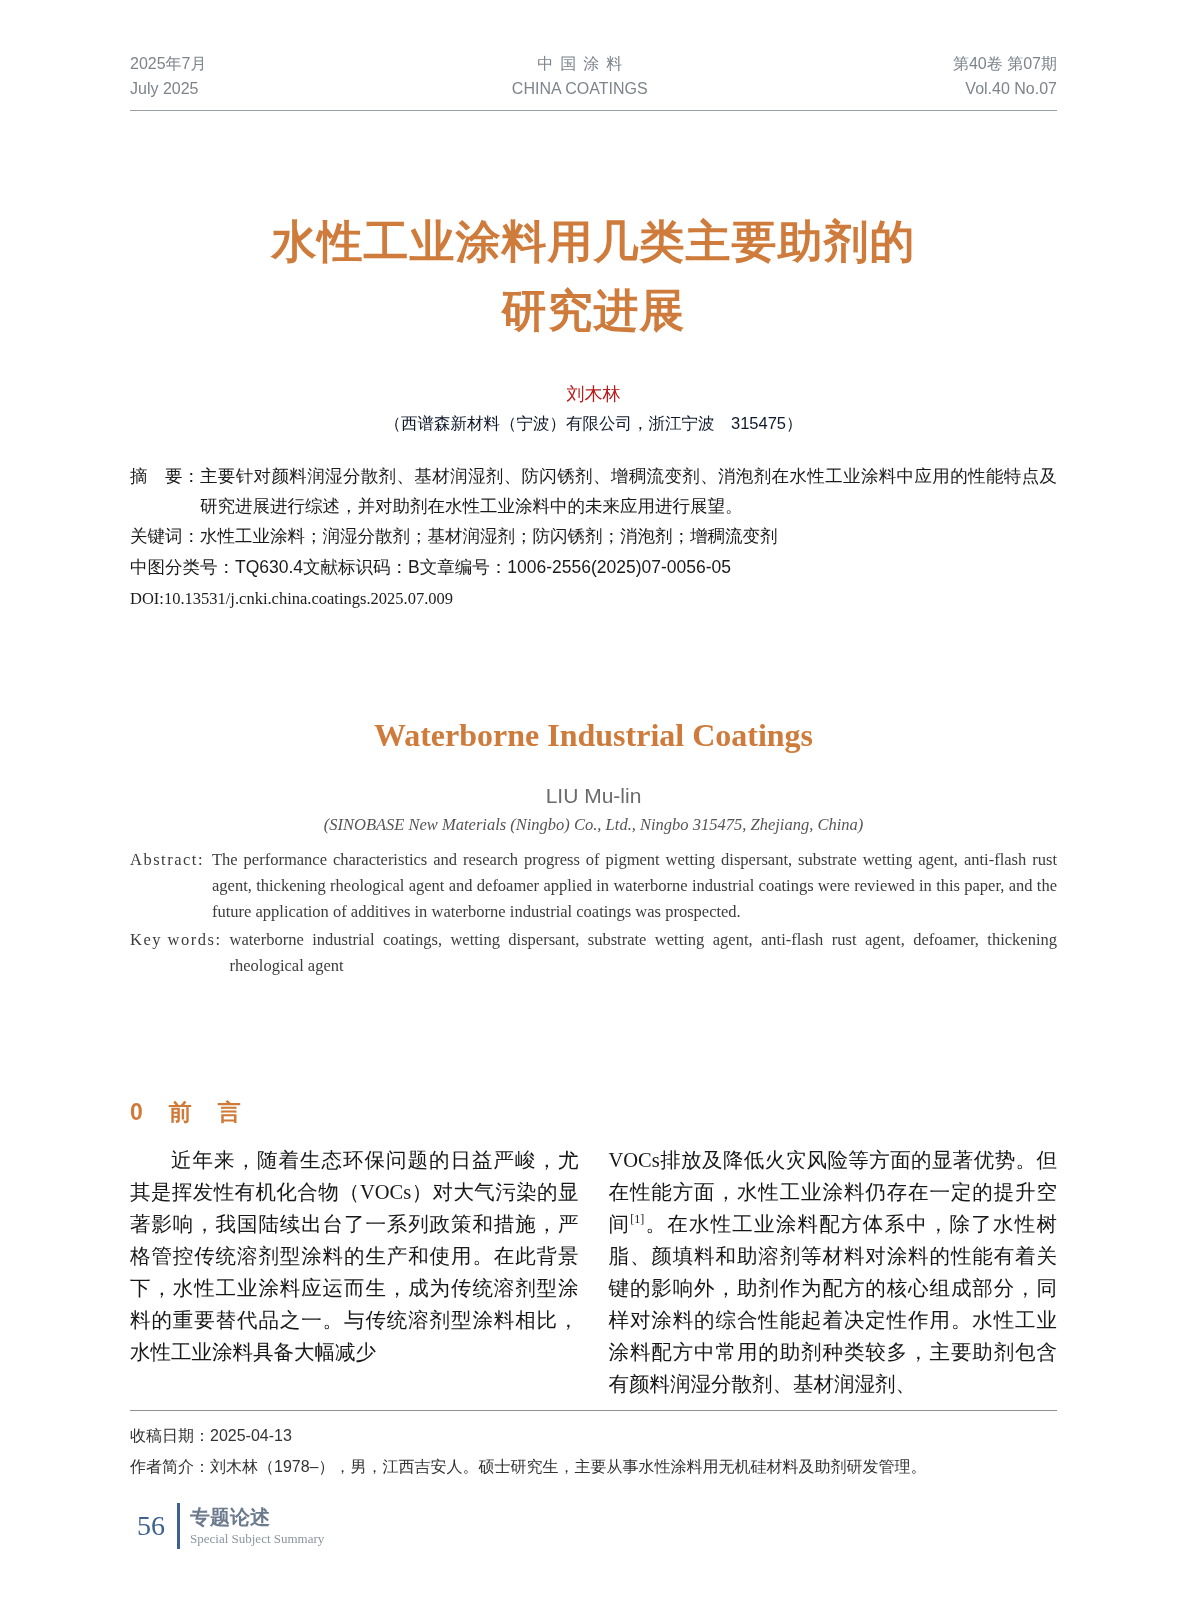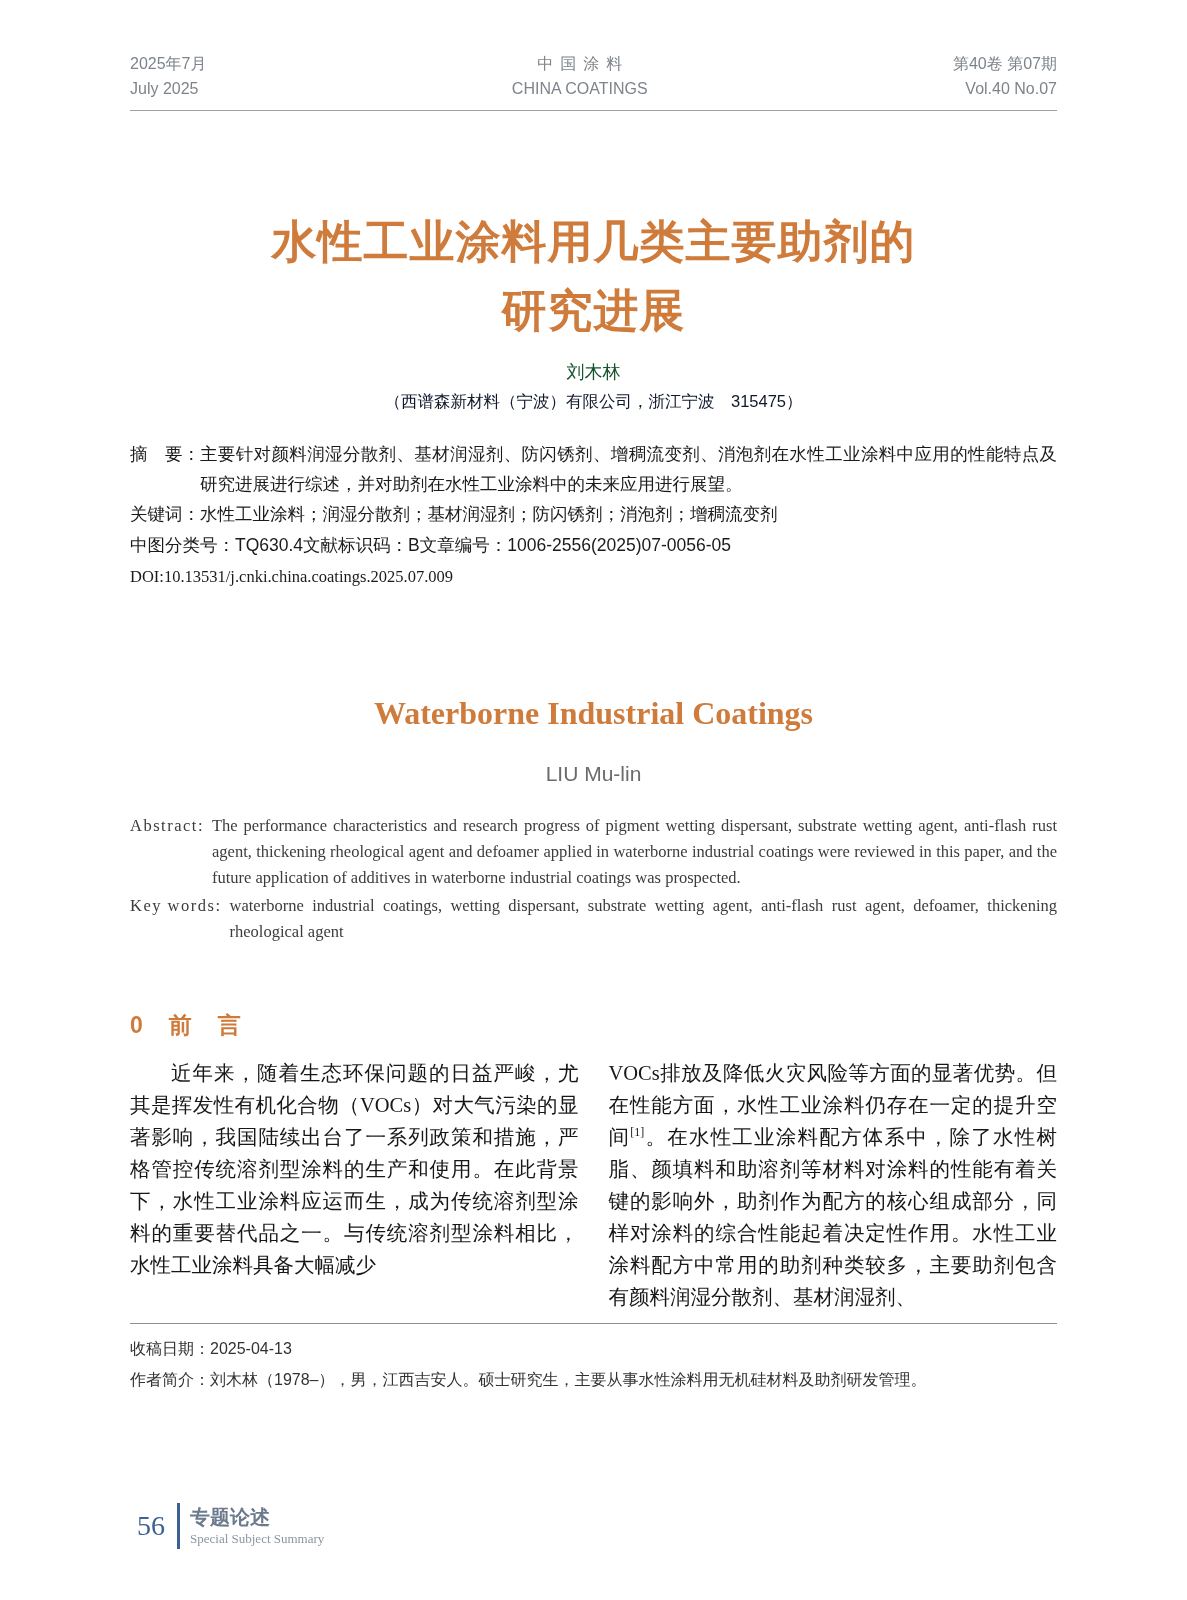--- a/index.html
+++ b/index.html
@@ -36,24 +36,24 @@
   .cn-title {
     margin-top: 96px;
     text-align: center;
     color: #ce7b3b;
     font-weight: 700;
     font-size: 45px;
     line-height: 1.55;
     letter-spacing: 1px;
   }
   .cn-author {
-    margin-top: 14px;
+    margin-top: 36px;
     text-align: center;
     font-size: 18px;
-    color: #14532d;
+    color: #b91c1c;
   }
   .cn-affiliation {
     margin-top: 7px;
     text-align: center;
     font-size: 16.5px;
     color: #0f172a;
   }
 
   
   .cn-info {
@@ -97,32 +97,32 @@
     margin-top: 7px;
     text-align: center;
     font-family: "Liberation Serif", "DejaVu Serif", serif;
     font-style: italic;
     font-size: 16.5px;
     color: #555555;
   }
 
   
   .en-info {
-    margin-top: 27px;
+    margin-top: 12px;
     font-family: "Liberation Serif", "DejaVu Serif", serif;
     font-size: 16.5px;
     line-height: 26px;
     color: #3c3c3c;
   }
   .en-info .label { letter-spacing: 1.5px; padding-right: 8px; }
   .en-info .hang-row + .hang-row { margin-top: 2px; }
 
   
   .section-heading {
-    margin-top: 65px;
+    margin-top: 118px;
     color: #cf7a39;
     font-weight: 700;
     font-size: 23px;
   }
   .section-heading .sec-num { margin-right: 26px; }
   .section-heading .sec-title { letter-spacing: 26px; }
 
   .columns {
     display: flex;
     gap: 30px;
@@ -227,20 +227,21 @@
         <span>文章编号：1006-2556(2025)07-0056-05</span>
       </div>
       <div class="doi-line">DOI:10.13531/j.cnki.china.coatings.2025.07.009</div>
     </section>
 
     <h2 class="en-title">
       <div>Waterborne Industrial Coatings</div>
     </h2>
 
     <div class="en-author">LIU Mu-lin</div>
+    <div class="en-affiliation">(SINOBASE New Materials (Ningbo) Co., Ltd., Ningbo 315475, Zhejiang, China)</div>
 
     <section class="en-info">
       <div class="hang-row">
         <span class="label">Abstract:</span>
         <span class="text">The performance characteristics and research progress of pigment wetting dispersant, substrate wetting agent, anti-flash rust agent, thickening rheological agent and defoamer applied in waterborne industrial coatings were reviewed in this paper, and the future application of additives in waterborne industrial coatings was prospected.</span>
       </div>
       <div class="hang-row">
         <span class="label">Key words:</span>
         <span class="text">waterborne industrial coatings, wetting dispersant, substrate wetting agent, anti-flash rust agent, defoamer, thickening rheological agent</span>
       </div>

